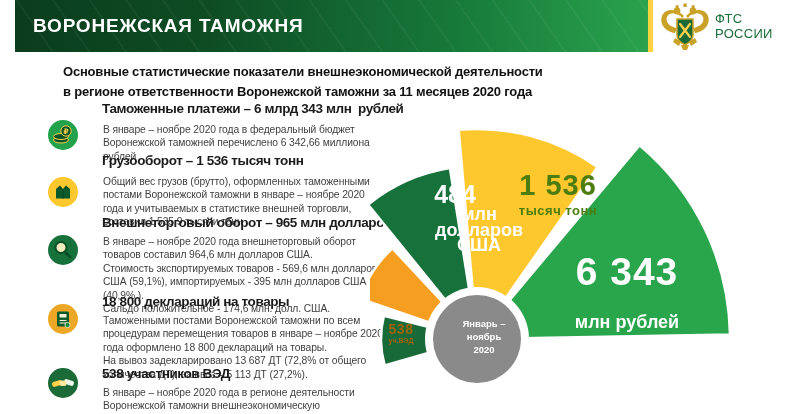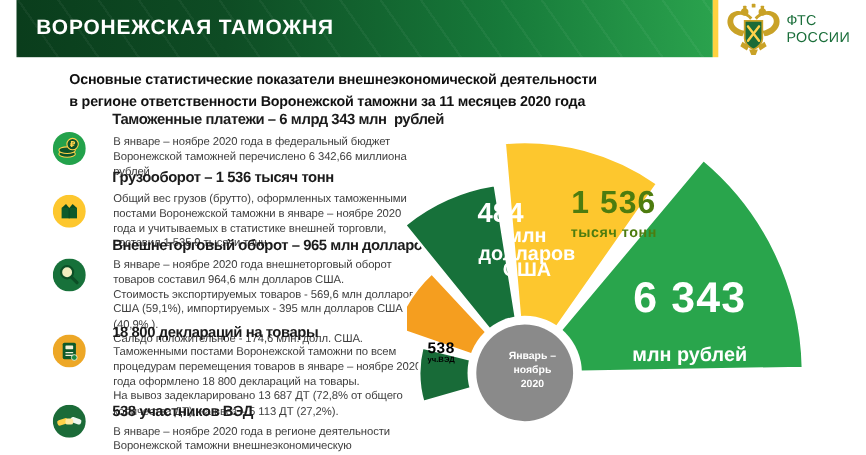--- a/index.html
+++ b/index.html
@@ -29,21 +29,21 @@
   .ind-head { position:absolute; left:102px; width:300px; color:#1b1b1b; font-weight:bold;
     font-size:13.5px; letter-spacing:-0.4px; white-space:pre; }
   .ind-body { position:absolute; left:103px; width:283px; color:#3f3f3f;
     font-size:10.3px; line-height:13.4px; letter-spacing:-0.1px; }
   .italic { }
 
   
   .chart { position:absolute; left:370px; top:60px; width:417px; height:354px; }
   .chart svg { position:absolute; left:0; top:0; }
   .lbl { position:absolute; text-align:center; transform:translateX(-50%); font-weight:bold; }
-  .lbl-538   { left:31px;  top:249px; color:#000000; }
+  .lbl-538   { left:31px;  top:262px; color:#a16207; }
   .v538  { font-size:14px; line-height:14px; letter-spacing:0.5px; }
   .u538  { font-size:7px;  line-height:9px; }
   .lbl-18800 { left:43px;  top:197px; color:#fff; }
   .v18800{ font-size:16px; line-height:17px; }
   .u18800{ font-size:13px; line-height:15px; margin-top:5px; }
   .lbl-965   { left:85px;  top:121px; color:#fff; }
   .v965  { font-size:25px; line-height:26px; }
   .u965  { font-size:18px; line-height:15.5px;margin-left:48px; }
   .lbl-1536  { left:188px; top:110px; color:#4d7c0f; }
   .v1536 { font-size:29px; line-height:30px; letter-spacing:1px; }

